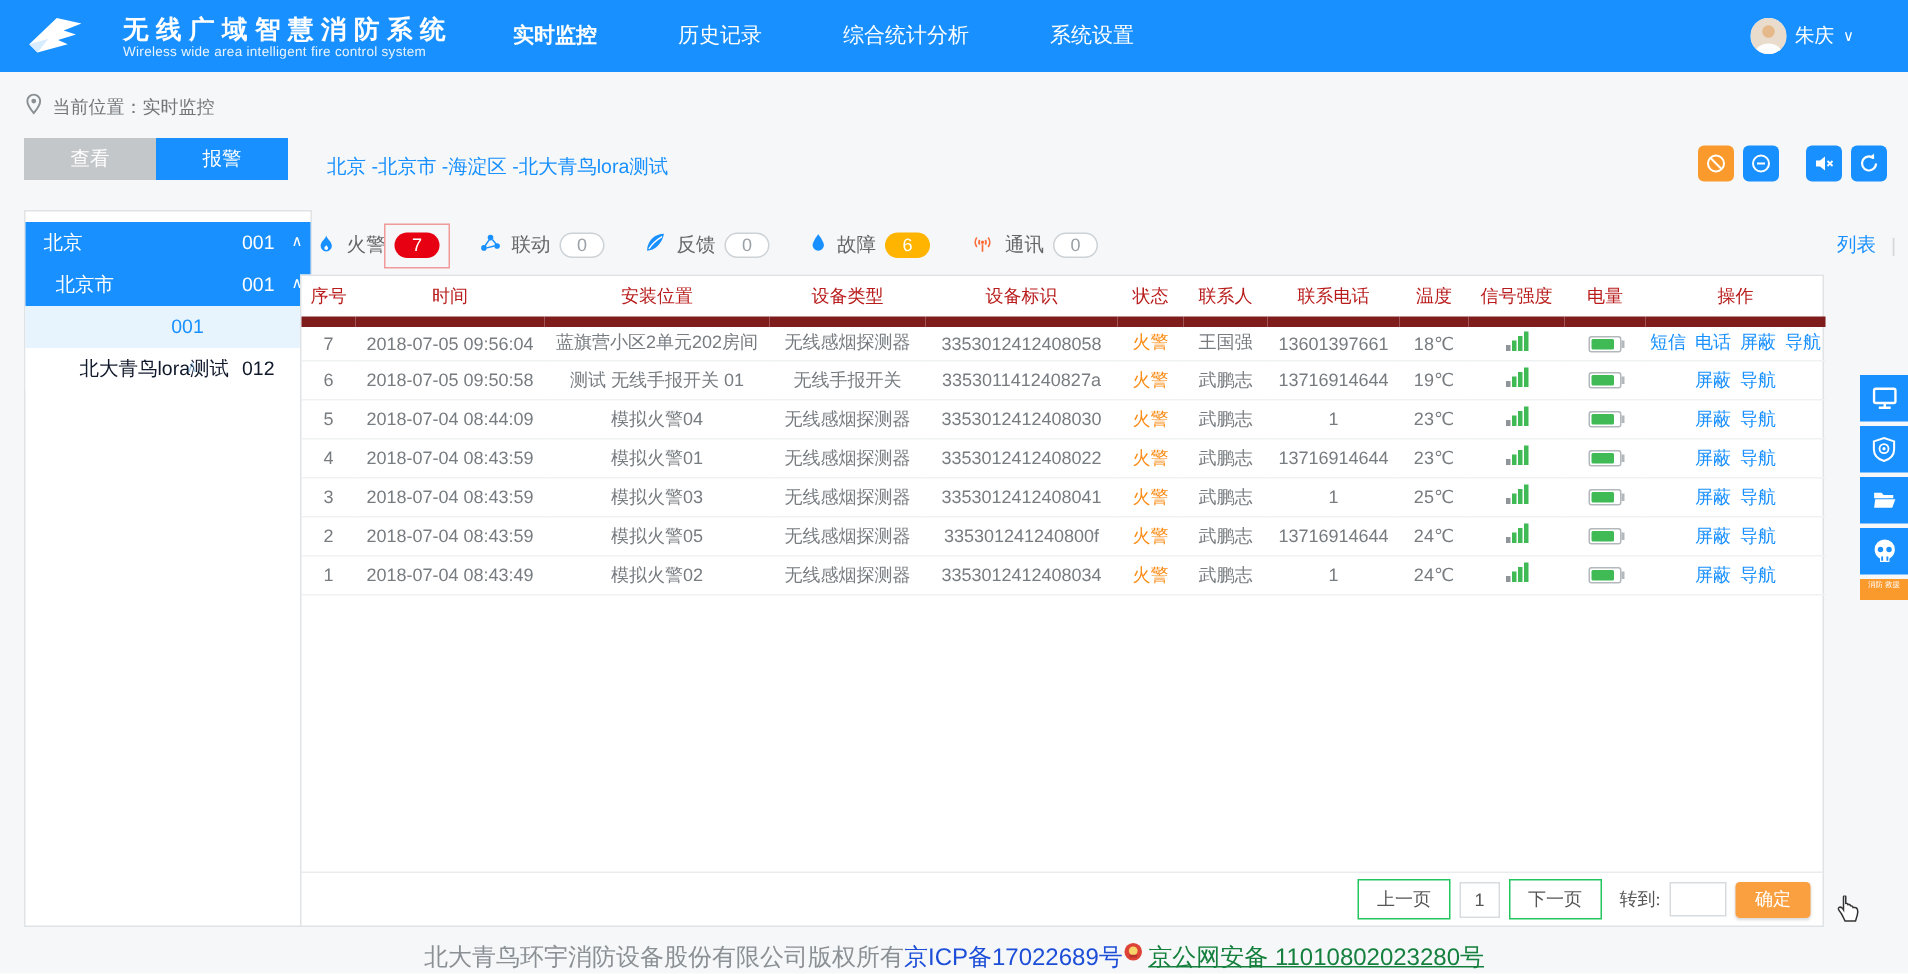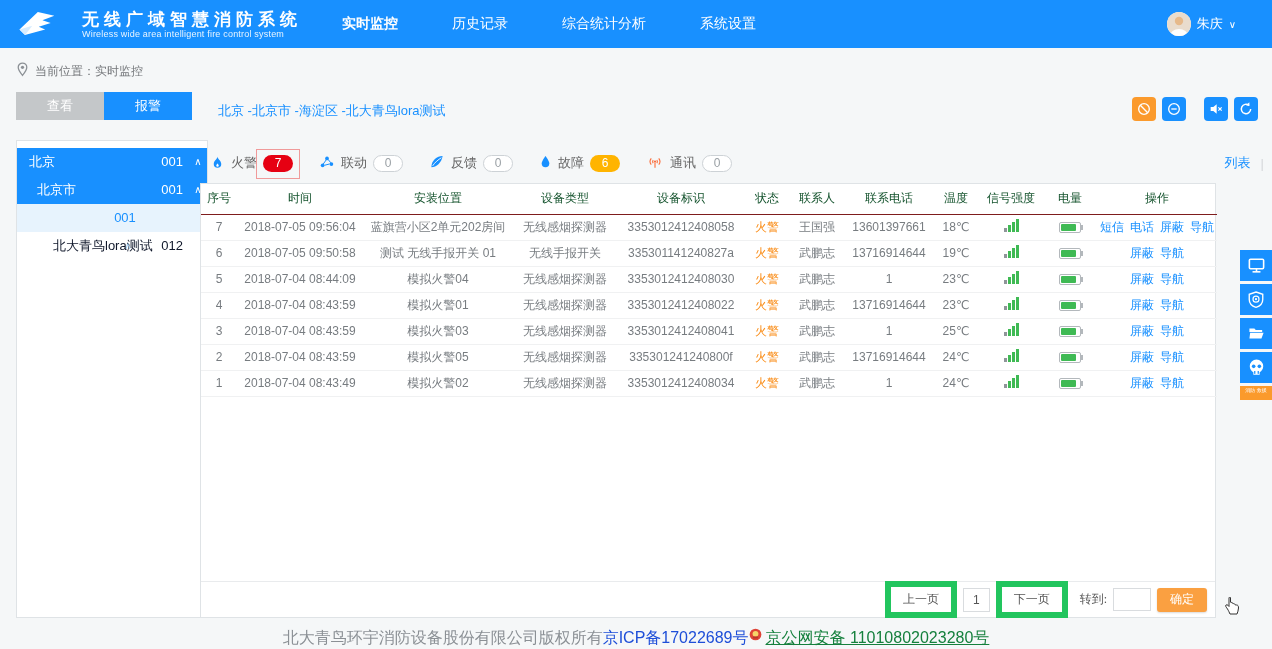--- a/index.html
+++ b/index.html
@@ -57,34 +57,34 @@
   .badge.gray { background:#fff; color:#9aa0a5; border:1px solid #cdd2d6; line-height:15px; }
   .badge-wrap.annotated::after { content:""; position:absolute; left:-7px; right:-7px; top:-6px; bottom:-7px; border:1px solid #f09a9a; }
   .view-switch { position:absolute; right:10px; top:6px; font-size:13px; display:flex; gap:10px; align-items:center; }
   .vs-list { color:#1890ff; cursor:pointer; }
   .vs-divider { color:#d4d7da; }
   .vs-map { color:#555; cursor:pointer; }
 
   
   .table-box { position:absolute; top:43px; left:0; width:1016px; height:435px; background:#fff; border:1px solid #dfe3e6; }
   table { border-collapse:collapse; table-layout:fixed; width:100%; }
-  th { height:30px; font-weight:normal; color:#14532d; font-size:12px; border-bottom:1px solid #7f1d1d; }
+  th { height:30px; font-weight:normal; color:#b91c1c; font-size:12px; border-bottom:7px solid #7f1d1d; }
   td { height:26px; text-align:center; color:#777c80; font-size:12px; border-bottom:1px solid #f997a005; border-bottom:1px solid #f0f1f2; white-space:nowrap; overflow:hidden; }
   td.status { color:#fa8c16; }
   td.ops a { color:#1890ff; text-decoration:none; margin:0 3px; cursor:pointer; }
   .sig { display:inline-flex; align-items:flex-end; gap:1px; height:13px; }
   .sig i { width:3px; background:#3fba54; display:inline-block; }
   .sig i.b1 { height:4px; background:#8f9599; } .sig i.b2 { height:7px; } .sig i.b3 { height:10px; } .sig i.b4 { height:13px; }
   .batt { display:inline-block; position:relative; width:22px; height:11px; border:1px solid #b3b8bc; border-radius:2px; vertical-align:middle; }
   .batt::before { content:""; position:absolute; left:1px; top:1px; bottom:1px; width:15px; background:#3fba54; border-radius:1px; }
   .batt::after { content:""; position:absolute; right:-3px; top:2px; width:2px; height:5px; background:#b3b8bc; }
 
   
   .pagination { position:absolute; bottom:0; left:0; right:0; height:36px; border-top:1px solid #e9ebed; display:flex; align-items:center; justify-content:flex-end; gap:6px; padding-right:8px; }
-  .pg-btn { border:6px solid #22c55e; background:#fff; color:#555; font-size:12px; padding:4px 12px; cursor:pointer; }
+  .pg-btn { border:1px solid #22c55e; background:#fff; color:#555; font-size:12px; padding:4px 12px; cursor:pointer; }
   .pg-num { border:1px solid #d9dcdf; background:#fff; color:#555; font-size:12px; padding:4px 9px; cursor:pointer; }
   .pg-goto { color:#555; font-size:12px; margin-left:6px;font-family:Liberation Serif, serif; }
   .pg-input { width:38px; height:23px; border:1px solid #d9dcdf; outline:none; font-size:12px; padding:0 4px; }
   .pg-confirm { background:#faa041; border:none; color:#fff; font-size:12px; width:50px; height:24px; border-radius:3px; cursor:pointer; box-shadow:0 1px 2px rgba(0,0,0,.15); }
 
   
   .side-tools { position:absolute; top:250px; right:0; width:32px; display:flex; flex-direction:column; gap:3px; align-items:stretch; }
   .st-btn { width:32px; height:31px; background:#1890ff; display:flex; align-items:center; justify-content:center; cursor:pointer; }
   .st-tag { width:32px; height:14px; background:#fb9a2c; color:#fff; font-size:5px; line-height:6px; text-align:center; padding-top:1px; cursor:pointer; overflow:hidden; }
 

